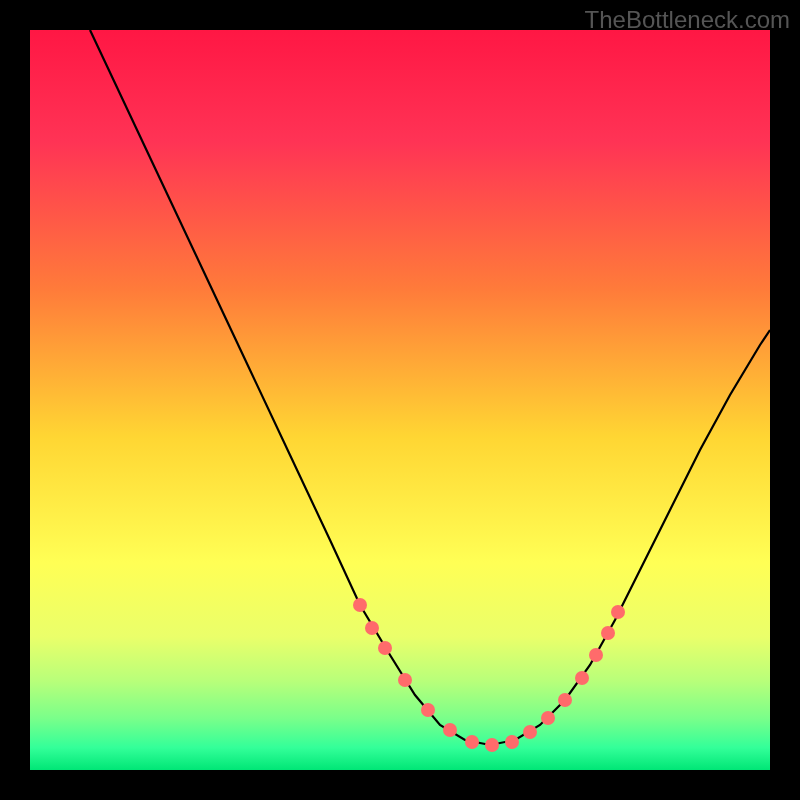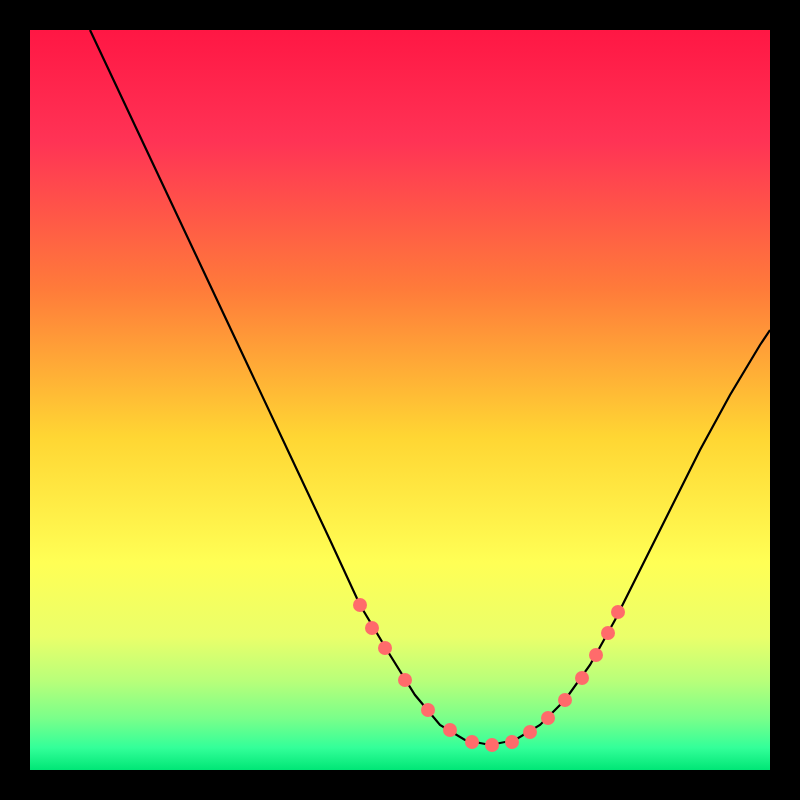--- a/index.html
+++ b/index.html
@@ -6,20 +6,21 @@
   body { width: 800px; height: 800px; background: #000; position: relative; font-family: Arial, sans-serif; }
   .container { width: 800px; height: 800px; position: relative; background: #000; }
   .watermark { position: absolute; top: 6px; right: 10px; color: #555; font-size: 24px; font-weight: 500; z-index: 10; }
   .plot-area { position: absolute; left: 30px; top: 30px; width: 740px; height: 740px; }
   svg { display: block; }
 </style>
 </head>
 <body>
 
 <div class="container">
+  <div class="watermark">TheBottleneck.com</div>
   <div class="plot-area">
     <svg id="chart-svg" width="740" height="740" viewBox="0 0 740 740">
       <defs>
         <linearGradient id="bg-grad" x1="0" y1="0" x2="0" y2="1">
             <stop offset="0%" stop-color="#ff1744"></stop>
             <stop offset="15%" stop-color="#ff3355"></stop>
             <stop offset="35%" stop-color="#ff7b3a"></stop>
             <stop offset="55.00000000000001%" stop-color="#ffd633"></stop>
             <stop offset="72%" stop-color="#ffff55"></stop>
             <stop offset="82%" stop-color="#eaff6a"></stop>

